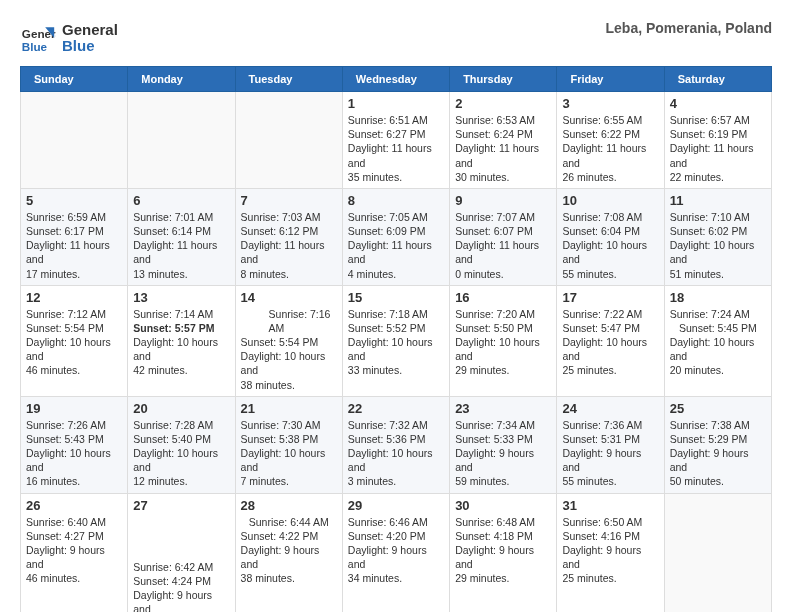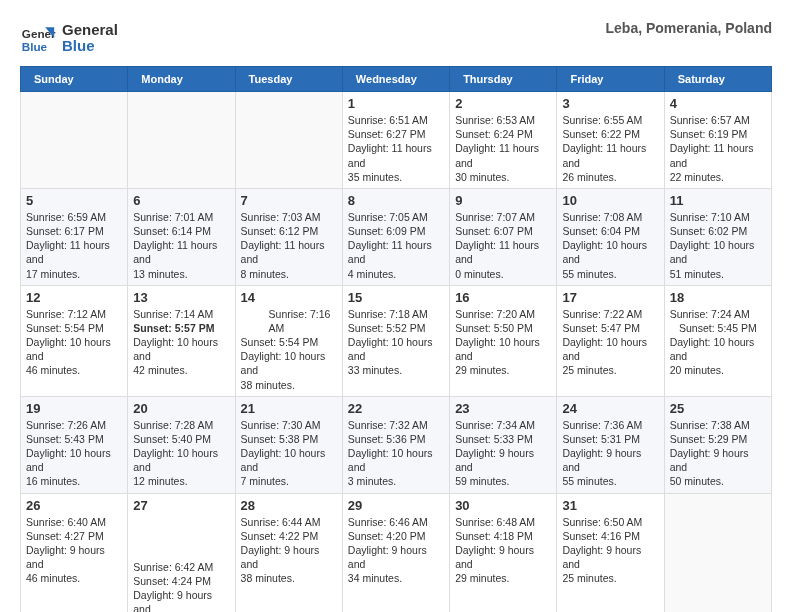--- a/index.html
+++ b/index.html
@@ -306,21 +306,21 @@
         </td>
         <td>
           <span class="day-num">27</span>
           <span style="display: block; line-height: 1.35; margin-top: 47px;">Sunrise: 6:42 AM</span>
           <span style="display: block; line-height: 1.35;">Sunset: 4:24 PM</span>
           <span style="display: block; line-height: 1.35;">Daylight: 9 hours and</span>
           <span style="display: block; line-height: 1.35;">42 minutes.</span>
         </td>
         <td>
           <span class="day-num">28</span>
-          <span style="display: block; line-height: 1.35;">Sunrise: 6:44 AM</span>
+          <span style="display: block; line-height: 1.35; text-align: center;">Sunrise: 6:44 AM</span>
           <span style="display: block; line-height: 1.35;">Sunset: 4:22 PM</span>
           <span style="display: block; line-height: 1.35;">Daylight: 9 hours and</span>
           <span style="display: block; line-height: 1.35;">38 minutes.</span>
         </td>
         <td>
           <span class="day-num">29</span>
           <span style="display: block; line-height: 1.35;">Sunrise: 6:46 AM</span>
           <span style="display: block; line-height: 1.35;">Sunset: 4:20 PM</span>
           <span style="display: block; line-height: 1.35;">Daylight: 9 hours and</span>
           <span style="display: block; line-height: 1.35;">34 minutes.</span>

